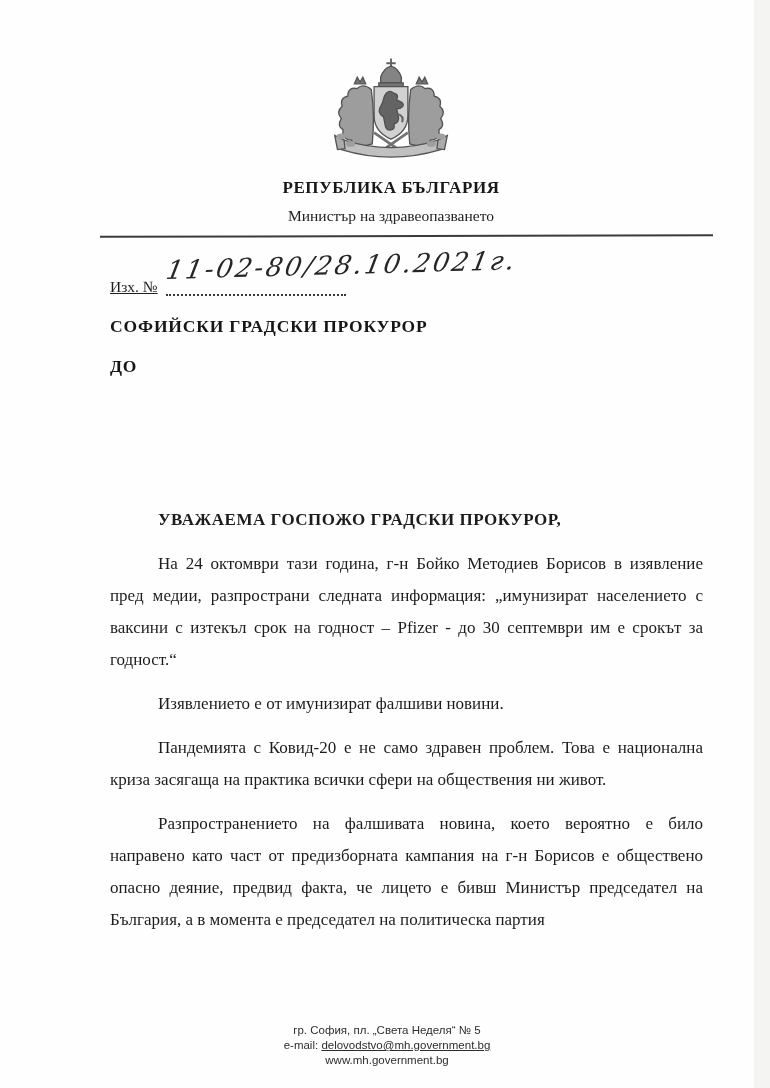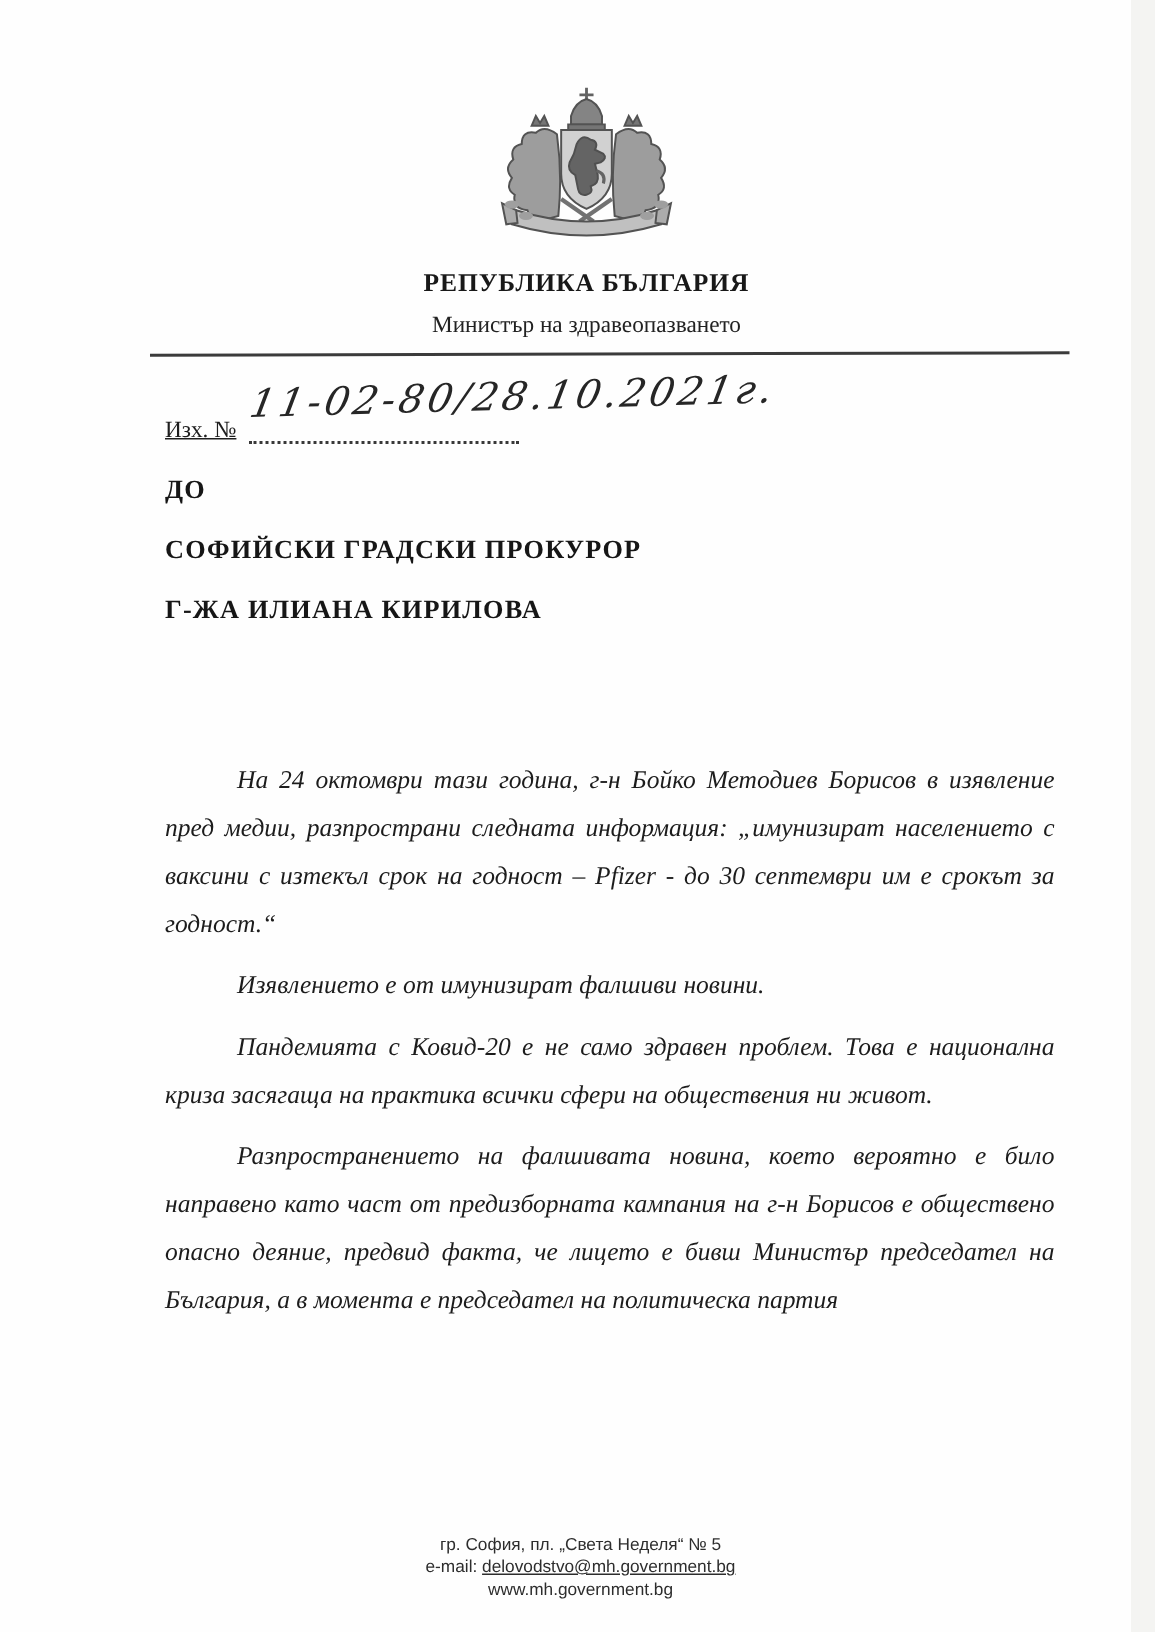--- a/index.html
+++ b/index.html
@@ -89,24 +89,23 @@
     line-height: 32px;
     color: #1c1c1c;
   }
   .salutation {
     font-weight: bold;
     letter-spacing: 0.5px;
     text-indent: 48px;
     margin: 0 0 9px 0;
   }
   .letter-body p.para {
-    margin: 0 0 9px 0;
+    margin: 12px 0 9px 0;
     text-indent: 48px;
     text-align: justify;
-    font-style: italic;
   }
   .letter-body p.para:last-child { margin-bottom: 0; }
 
   
   .footer {
     position: absolute; top: 1023px; left: 0; right: 0;
     text-align: center;
     transform: translateX(10px);
     font-family: "Liberation Sans", sans-serif;
     font-size: 11.5px;
@@ -160,26 +159,26 @@
 
   <div class="rule"></div>
 
   <div class="ref">
     <span class="ref-label">Изх. №</span>
     <span class="ref-dots"></span>
     <span class="ref-hand">11-02-80/28.10.2021г.</span>
   </div>
 
   <div class="recipient">
+    <div>СОФИЙСКИ ГРАДСКИ ПРОКУРОР</div>
     <div>ДО</div>
-    <div>СОФИЙСКИ ГРАДСКИ ПРОКУРОР</div>
-    <div>Г-ЖА ИЛИАНА КИРИЛОВА</div>
   </div>
 
   <div class="letter-body">
+    <p class="salutation">УВАЖАЕМА ГОСПОЖО ГРАДСКИ ПРОКУРОР,</p>
     <p class="para">На 24 октомври тази година, г-н Бойко Методиев Борисов в изявление пред медии, разпространи следната информация: „имунизират населението с ваксини с изтекъл срок на годност – Pfizer - до 30 септември им е срокът за годност.“</p>
     <p class="para">Изявлението е от имунизират фалшиви новини.</p>
     <p class="para">Пандемията с Ковид-20 е не само здравен проблем. Това е национална криза засягаща на практика всички сфери на обществения ни живот.</p>
     <p class="para">Разпространението на фалшивата новина, което вероятно е било направено като част от предизборната кампания на г-н Борисов е обществено опасно деяние, предвид факта, че лицето е бивш Министър председател на България, а в момента е председател на политическа партия</p>
   </div>
 
   <div class="footer">
     <div>гр. София, пл. „Света Неделя“ № 5</div>
     <div><span>e-mail: </span><span class="email-link">delovodstvo@mh.government.bg</span></div>
     <div>www.mh.government.bg</div>

